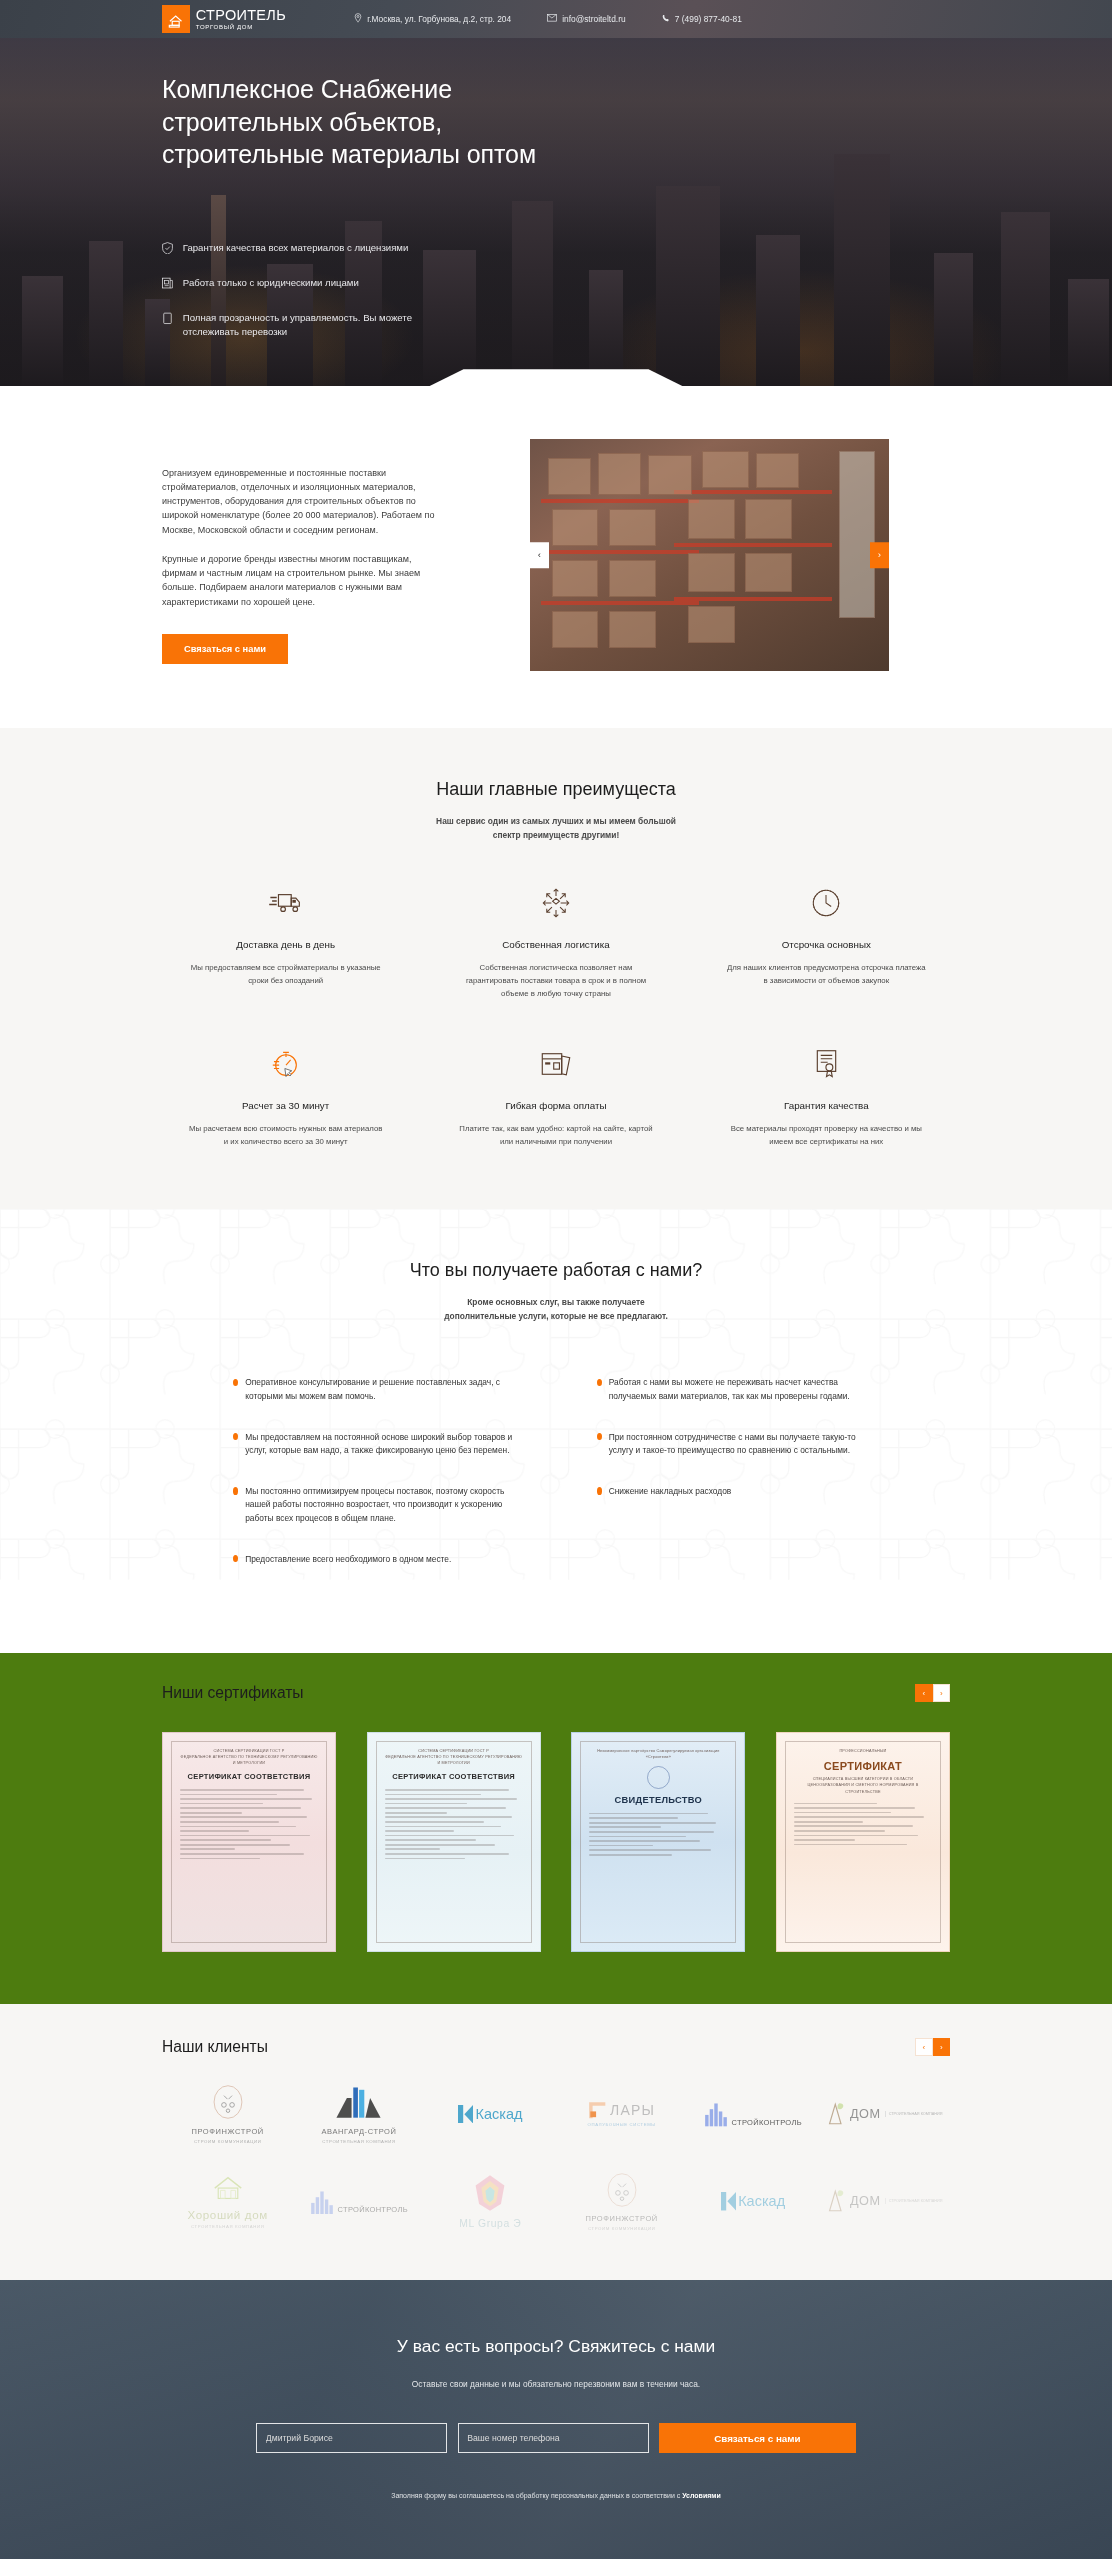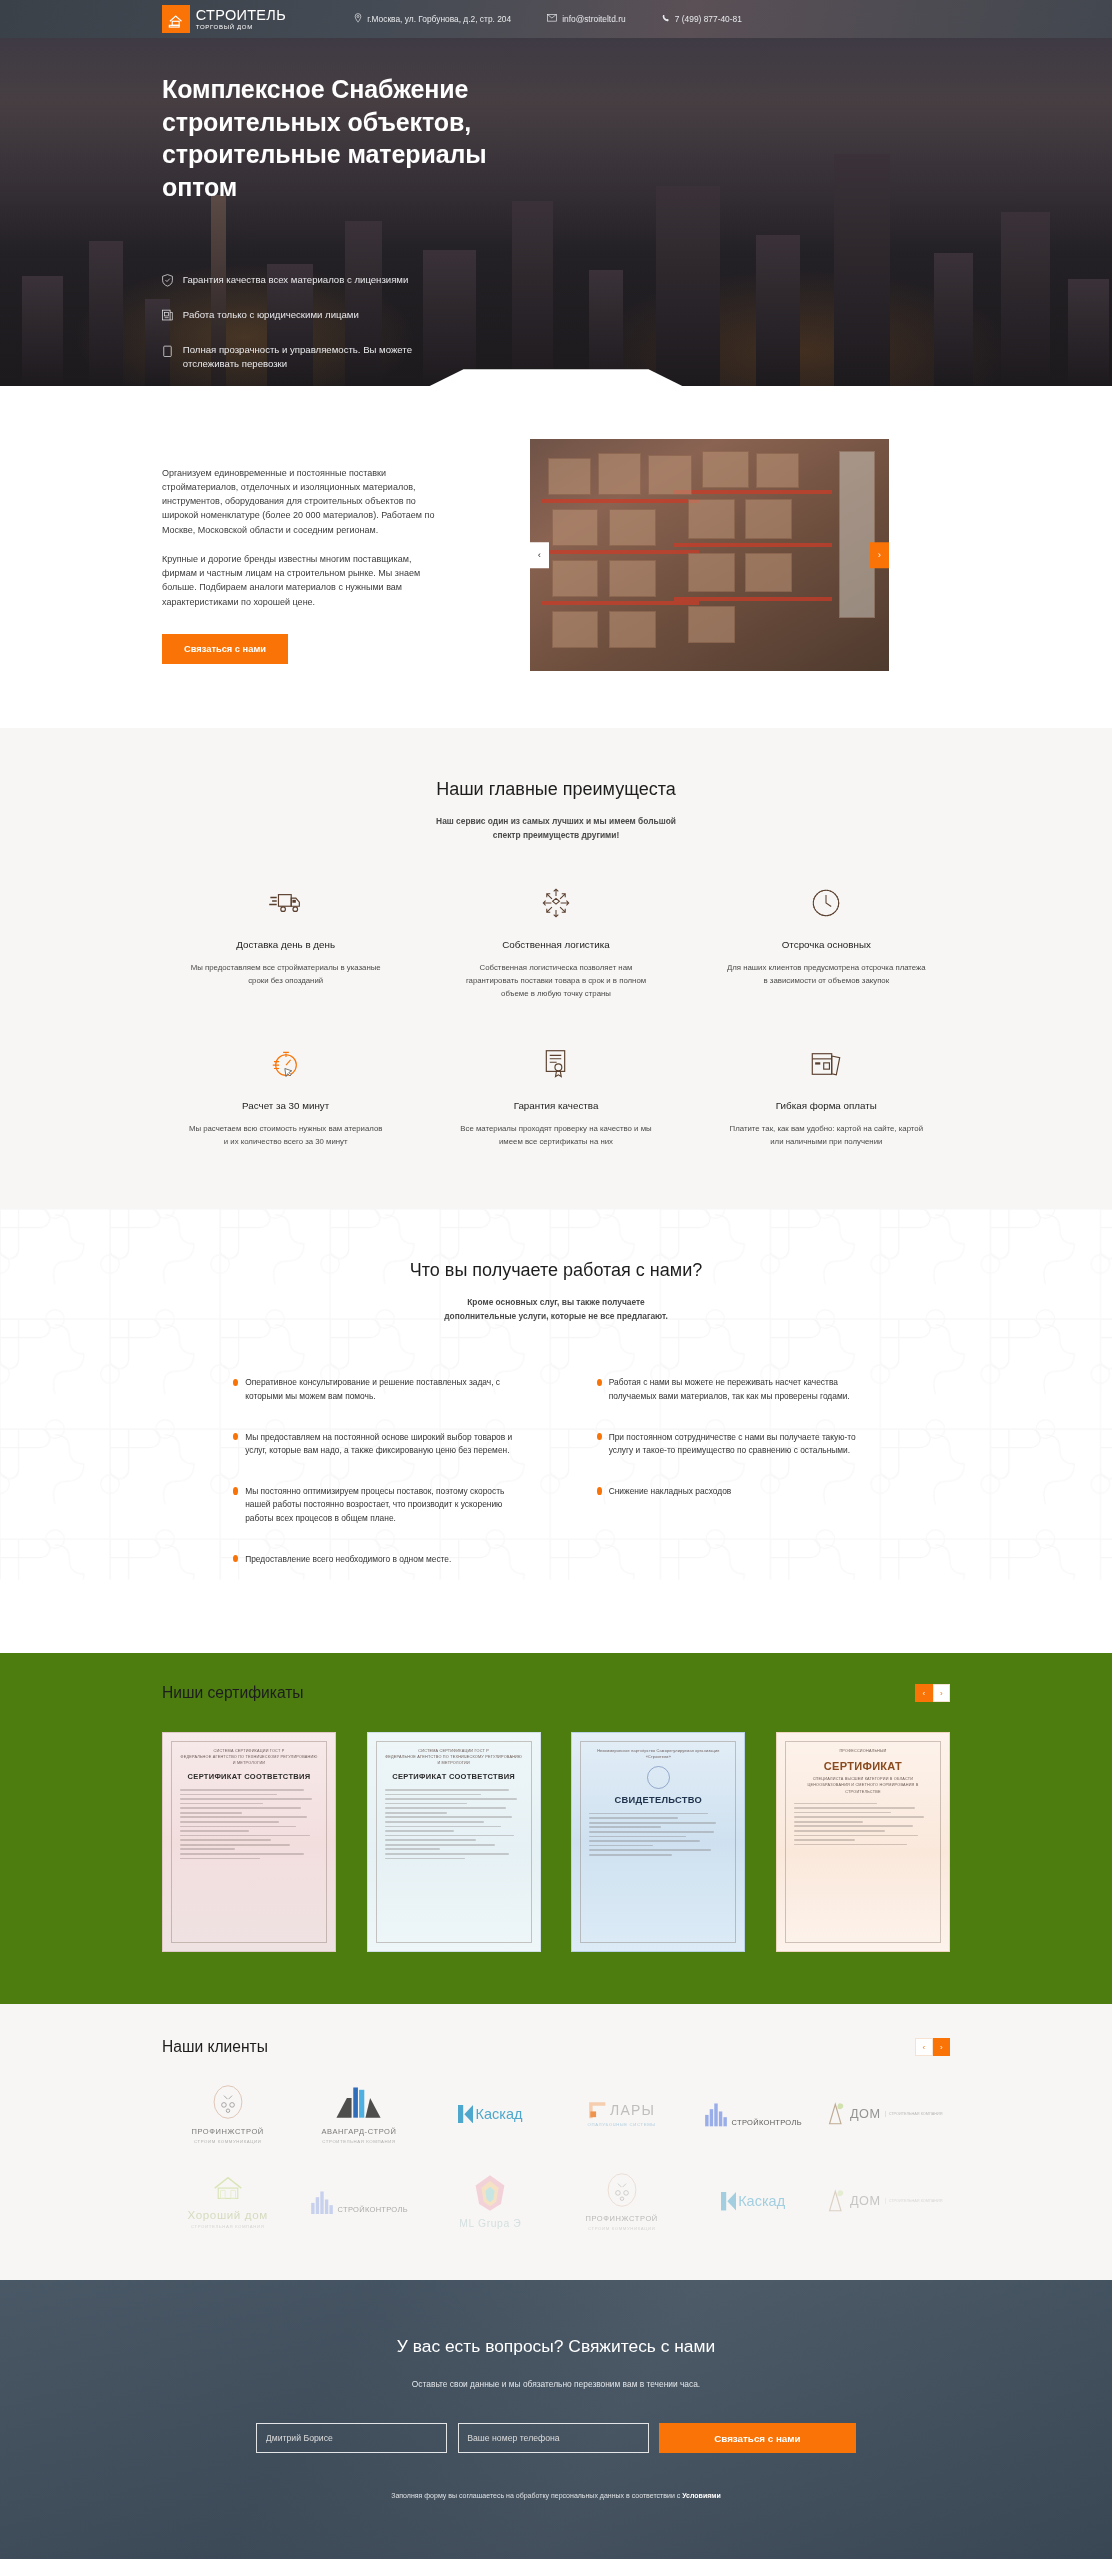--- a/index.html
+++ b/index.html
@@ -55,21 +55,21 @@
   .city {
     position: absolute; inset: 0;
     background:
       radial-gradient(ellipse 243px 104px at 22% 86%, rgba(255,170,60,.18), transparent 70%),
       radial-gradient(ellipse 301px 116px at 72% 90%, rgba(255,150,40,.16), transparent 70%);
   }
   .bld { position: absolute; bottom: 0; background: linear-gradient(180deg,#3a3238 0%,#1d1a1e 100%); }
   .hero .wrap { position: relative; z-index: 5; padding-top: 35px; display:flex; }
   .hero-left { width: 406px; }
   .hero-title {
-    color: #fff; font-size: 25px; line-height: 1.30; font-weight: 700;
+    color: #fff; font-size: 25px; line-height: 1.30; font-weight: 400;
     letter-spacing: -0.1px;
   }
   .hero-feats { margin-top: 70px; display: flex; flex-direction: column; gap: 17.4px; }
   .hero-feat { display: flex; gap: 9.8px; align-items: flex-start; color: #e9e9ec; font-size: 9.6px; line-height: 1.45; max-width: 272px;}
   .hero-feat svg { flex: none; margin-top: 1.2px; }
 
   .hero-form {
     margin-left: 103px;
     width: 280px;
     background: rgba(186,186,186,.28);
@@ -395,43 +395,43 @@
               </g>
               <path d="M24 34l2 14 3-5 4 4 2-2-4-4 5-3z" fill="#fff" stroke="#555" stroke-width="1.4"></path>
             </svg>
         </div>
         <div class="adv-name">Расчет за 30 минут</div>
         <div class="adv-desc">Мы расчетаем всю стоимость нужных вам атериалов и их количество всего за 30 минут</div>
       </div>
 
       <div class="adv-item">
         <div class="adv-icon">
-          <svg width="27" height="31" viewBox="0 0 46 54">
-              <rect x="7" y="3" width="32" height="36" fill="none" stroke="#5a3f2e" stroke-width="2"></rect>
-              <path d="M13 11h20M13 17h20M13 23h12" stroke="#5a3f2e" stroke-width="2"></path>
-              <circle cx="28" cy="32" r="6" fill="none" stroke="#5a3f2e" stroke-width="2"></circle>
-              <path d="M25 37l-2 11 5-3 5 3-2-11" fill="none" stroke="#5a3f2e" stroke-width="2"></path>
-            </svg>
-        </div>
-        <div class="adv-name">Гарантия качества</div>
-        <div class="adv-desc">Все материалы проходят проверку на качество и мы имеем все сертификаты на них</div>
-      </div>
-
-      <div class="adv-item">
-        <div class="adv-icon">
           <svg width="32" height="28" viewBox="0 0 56 48">
               <rect x="4" y="6" width="34" height="36" fill="none" stroke="#5a3f2e" stroke-width="2"></rect>
               <path d="M4 15h34" stroke="#5a3f2e" stroke-width="2"></path>
               <rect x="9" y="21" width="9" height="4" fill="#5a3f2e"></rect>
               <rect x="24" y="22" width="10" height="11" fill="none" stroke="#5a3f2e" stroke-width="2"></rect>
               <path d="M38 10l14 3-6 30-8-2z" fill="none" stroke="#5a3f2e" stroke-width="2"></path>
             </svg>
         </div>
         <div class="adv-name">Гибкая форма оплаты</div>
         <div class="adv-desc">Платите так, как вам удобно: картой на сайте, картой или наличными при получении</div>
+      </div>
+
+      <div class="adv-item">
+        <div class="adv-icon">
+          <svg width="27" height="31" viewBox="0 0 46 54">
+              <rect x="7" y="3" width="32" height="36" fill="none" stroke="#5a3f2e" stroke-width="2"></rect>
+              <path d="M13 11h20M13 17h20M13 23h12" stroke="#5a3f2e" stroke-width="2"></path>
+              <circle cx="28" cy="32" r="6" fill="none" stroke="#5a3f2e" stroke-width="2"></circle>
+              <path d="M25 37l-2 11 5-3 5 3-2-11" fill="none" stroke="#5a3f2e" stroke-width="2"></path>
+            </svg>
+        </div>
+        <div class="adv-name">Гарантия качества</div>
+        <div class="adv-desc">Все материалы проходят проверку на качество и мы имеем все сертификаты на них</div>
       </div>
 
     </div>
   </div>
 </section>
 
 <section class="puz">
   <svg class="puz-bg" viewBox="0 0 1920 640" preserveAspectRatio="none">
     <defs>
       <pattern id="pz" width="190" height="190" patternUnits="userSpaceOnUse">

